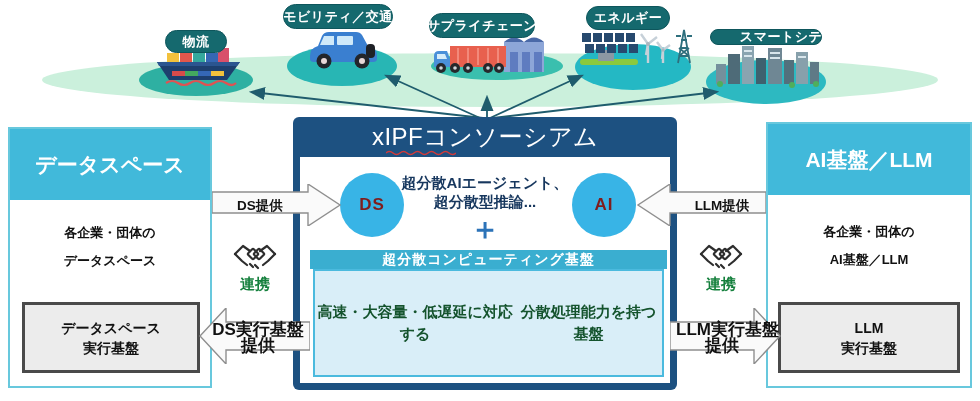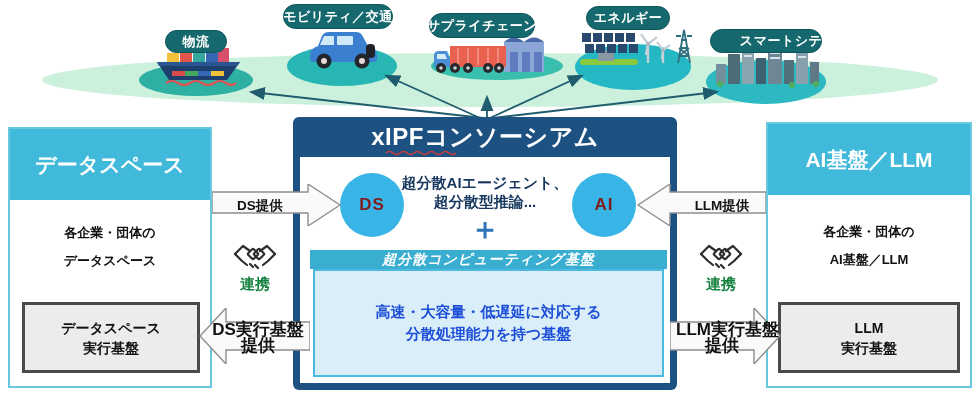--- a/index.html
+++ b/index.html
@@ -67,21 +67,21 @@
   
   .center-box {
     position: absolute;
     z-index: 1;
     left: 293px; top: 117px; width: 384px; height: 273px;
     background: #1d5181;
     border-radius: 6px;
   }
   .center-title {
     position: absolute; left: 0; top: 0; right: 0; height: 40px;
-    color: #ffffff; font-weight: bold; font-size: 24px;
+    color: #ffffff; font-weight: normal; font-size: 24px;
     display: flex; align-items: center; justify-content: center;
     letter-spacing: 0.5px;
   }
   .center-white {
     position: absolute; left: 7px; top: 40px; width: 370px; height: 226px;
     background: #ffffff;
   }
   .node-circle {
     position: absolute; width: 64px; height: 64px; border-radius: 50%;
     background: #38b4e6; color: #7f1d1d; font-weight: bold; font-size: 17px;
@@ -96,27 +96,26 @@
   .plus-sign {
     position: absolute; left: 163px; top: 55px; width: 44px;
     text-align: center; font-weight: bold; font-size: 30px; color: #2c73b8;
     line-height: 34px;
   }
   .computing-bar {
     position: absolute; left: 10px; top: 93px; width: 357px; height: 19px;
     background: #3aaed0; color: #ffffff; font-weight: bold; font-size: 14px;
     display: flex; align-items: center; justify-content: center;
     letter-spacing: 1px;
-    font-style: italic;
   }
   .computing-box {
     position: absolute; left: 13px; top: 112px; width: 351px; height: 108px;
     background: #d9eef8; border: 2px solid #4bbade;
-    display: flex; flex-direction: column; align-items: center; justify-content: center;
-    font-weight: bold; font-size: 15px; line-height: 22px; color: #1d4ed8;
+    display: flex; flex-direction: row; align-items: center; justify-content: center;
+    font-weight: bold; font-size: 15px; line-height: 22px; color: #14532d;
     text-align: center;
   }
 
   
   .block-arrow { position: absolute; z-index: 5; }
   .arrow-label {
     position: absolute; z-index: 6;
     text-align: center; font-weight: bold; color: #111111;
     white-space: nowrap;
   }
@@ -265,21 +264,21 @@
     <path d="M487 118 L487 98" marker-end="url(#ah)"></path>
     <path d="M490 118 L581 76" marker-end="url(#ah)"></path>
     <path d="M493 118 L716 92" marker-end="url(#ah)"></path>
   </g>
 </svg>
 
 <div class="pill" style="left:165px;top:30px;width:62px;height:23px;">物流</div>
 <div class="pill" style="left:283px;top:4px;width:110px;height:25px;">モビリティ／交通</div>
 <div class="pill" style="left:429px;top:13px;width:106px;height:25px;">サプライチェーン</div>
 <div class="pill" style="left:586px;top:6px;width:84px;height:24px;">エネルギー</div>
-<div class="pill" style="left:710px;top:29px;width:112px;height:24px;padding-left:44px;">スマートシティ</div>
+<div class="pill" style="left:710px;top:29px;width:112px;height:16px;padding-left:44px;">スマートシティ</div>
 
 <div class="side-panel" style="left:8px;top:127px;width:204px;height:261px;">
   <div class="side-header">
     <div>データスペース</div>
   </div>
   <div class="side-body" style="top:90px;">
     <div>各企業・団体の</div>
     <div>データスペース</div>
   </div>
   <div class="exec-box" style="left:12px;top:173px;width:178px;height:71px;">

